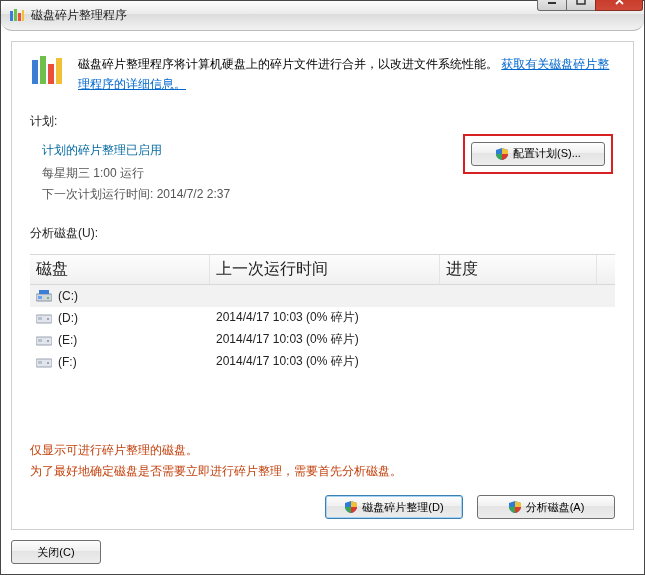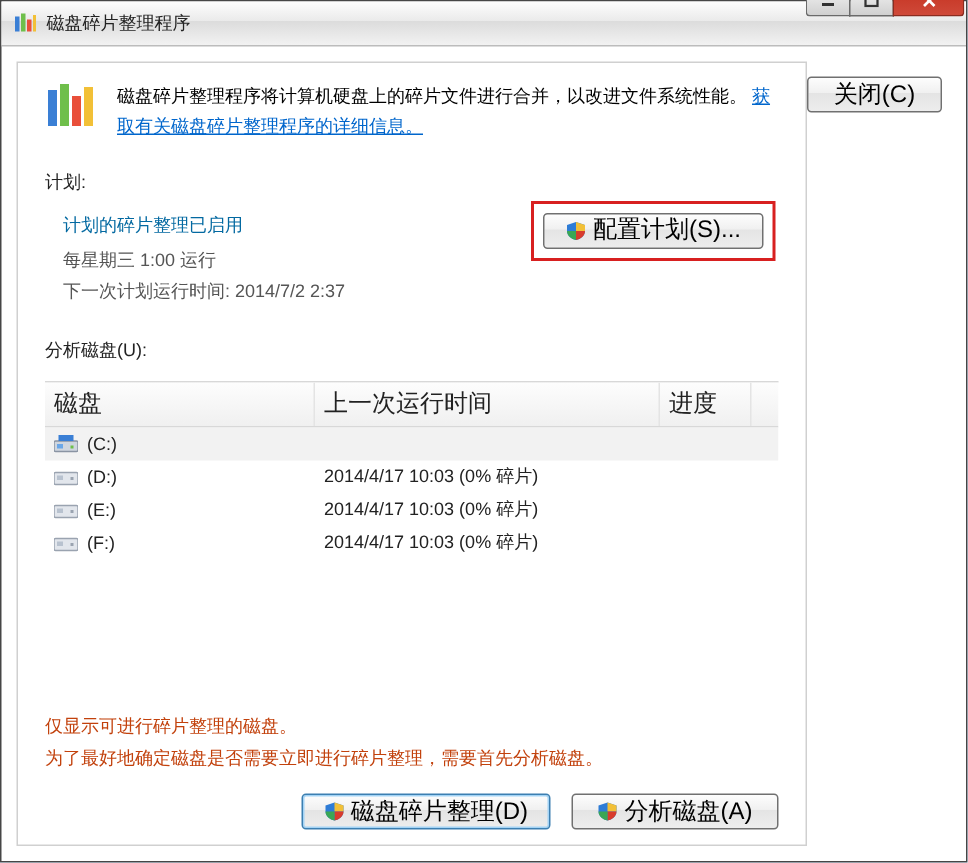--- a/index.html
+++ b/index.html
@@ -22,20 +22,21 @@
     display: flex;
     flex-direction: column;
   }
   .titlebar {
     height: 30px;
     background: linear-gradient(to bottom, #fdfdfd 0%, #eaeaea 45%, #dcdcdc 46%, #f2f2f2 100%);
     border-bottom: 1px solid #bcbcbc;
     display: flex;
     align-items: center;
     padding-left: 8px;
+    border-radius: 11px;
   }
   .titlebar .app-icon {
     width: 16px; height: 16px; margin-right: 6px;
     display: inline-block;
   }
   .titlebar .title-text { flex: 1; color: #222; }
   .win-btns { display: flex; height: 20px; margin-right: 1px; margin-top: -10px; align-self: flex-start; }
   .win-btn {
     width: 30px; height: 20px;
     border: 1px solid #6a6a6a;
@@ -53,20 +54,21 @@
     border-color: #8a2c20;
     border-bottom-right-radius: 3px;
     color: #fff;
   }
   .win-btn svg { display: block; }
 
   .client {
     flex: 1;
     padding: 10px;
     display: flex;
+    flex-direction: column;
   }
   .main-panel {
     border: 1px solid #d0d0d0;
     flex: 1;
     padding: 12px 18px 10px 18px;
     display: flex;
     flex-direction: column;
     background: #fff;
   }
   .intro { display: flex; gap: 12px; margin-bottom: 14px; }
@@ -86,21 +88,21 @@
     padding: 6px;
   }
   button.win7 {
     height: 24px;
     min-width: 120px;
     padding: 0 14px;
     border: 1px solid #707070;
     border-radius: 3px;
     background: linear-gradient(to bottom, #fdfdfd 0%, #f0f0f0 45%, #e4e4e4 46%, #ededed 100%);
     font-family: inherit;
-    font-size: 16px;
+    font-size: 11px;
     display: inline-flex;
     align-items: center;
     justify-content: center;
     gap: 4px;
     cursor: pointer;
   }
   button.win7.default {
     border-color: #3c7fb1;
     box-shadow: 0 0 0 1px #a3d3f5 inset;
   }
@@ -153,21 +155,21 @@
 
   .action-row {
     display: flex;
     justify-content: flex-end;
     gap: 14px;
     margin-top: 14px;
   }
 
   .footer-row {
     display: flex;
-    justify-content: center;
+    justify-content: flex-start;
     padding: 10px 6px 0 0;
   }
 </style>
 </head>
 <body>
 
 <div class="window">
 
   <div class="titlebar">
     <span class="app-icon">

